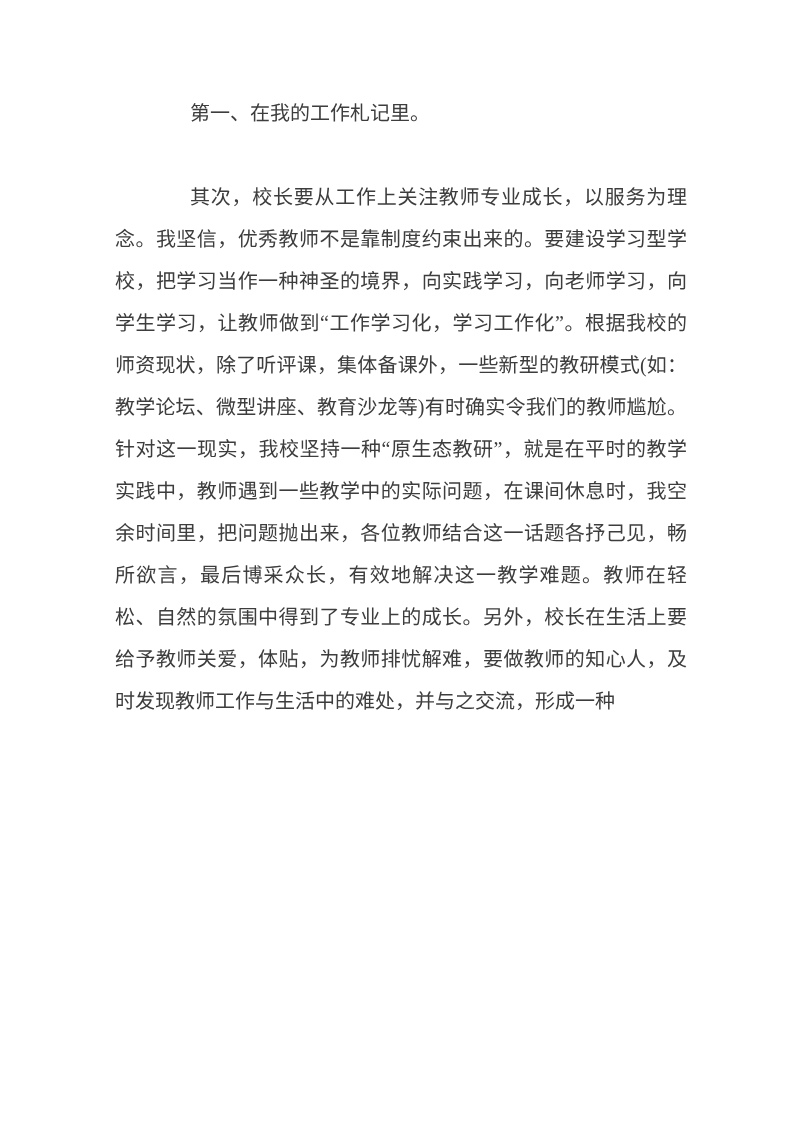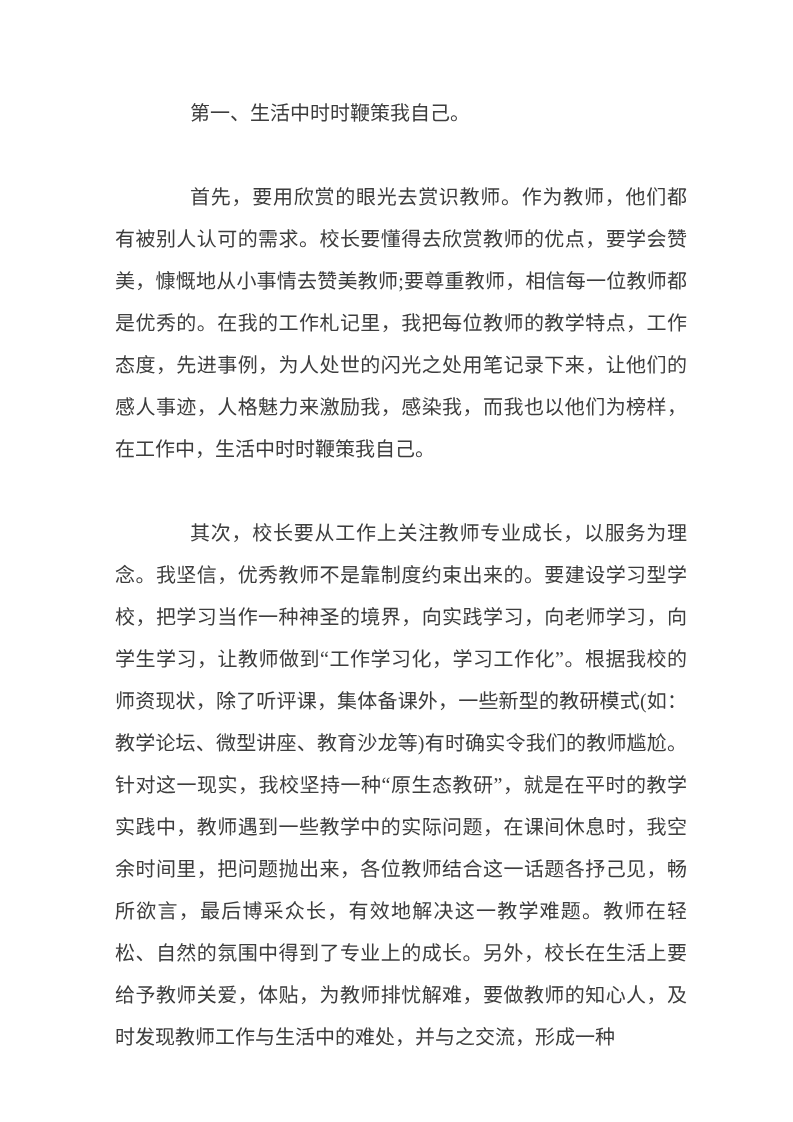--- a/index.html
+++ b/index.html
@@ -37,17 +37,16 @@
     text-indent: 75px;
     word-break: normal;
     overflow-wrap: break-word;
   }
 </style>
 </head>
 <body>
 
 <div class="doc-page">
   <div class="doc-content">
-    <p class="para">第一、生活中时时鞭策我自己。</p>
-    <p class="para">首先，要用欣赏的眼光去赏识教师。作为教师，他们都有被别人认可的需求。校长要懂得去欣赏教师的优点，要学会赞美，慷慨地从小事情去赞美教师;要尊重教师，相信每一位教师都是优秀的。在我的工作札记里，我把每位教师的教学特点，工作态度，先进事例，为人处世的闪光之处用笔记录下来，让他们的感人事迹，人格魅力来激励我，感染我，而我也以他们为榜样，在工作中，生活中时时鞭策我自己。</p>
+    <p class="para">第一、在我的工作札记里。</p>
     <p class="para">其次，校长要从工作上关注教师专业成长，以服务为理念。我坚信，优秀教师不是靠制度约束出来的。要建设学习型学校，把学习当作一种神圣的境界，向实践学习，向老师学习，向学生学习，让教师做到“工作学习化，学习工作化”。根据我校的师资现状，除了听评课，集体备课外，一些新型的教研模式(如：教学论坛、微型讲座、教育沙龙等)有时确实令我们的教师尴尬。针对这一现实，我校坚持一种“原生态教研”，就是在平时的教学实践中，教师遇到一些教学中的实际问题，在课间休息时，我空余时间里，把问题抛出来，各位教师结合这一话题各抒己见，畅所欲言，最后博采众长，有效地解决这一教学难题。教师在轻松、自然的氛围中得到了专业上的成长。另外，校长在生活上要给予教师关爱，体贴，为教师排忧解难，要做教师的知心人，及时发现教师工作与生活中的难处，并与之交流，形成一种</p>
   </div>
 </div>
 
 </body></html>

